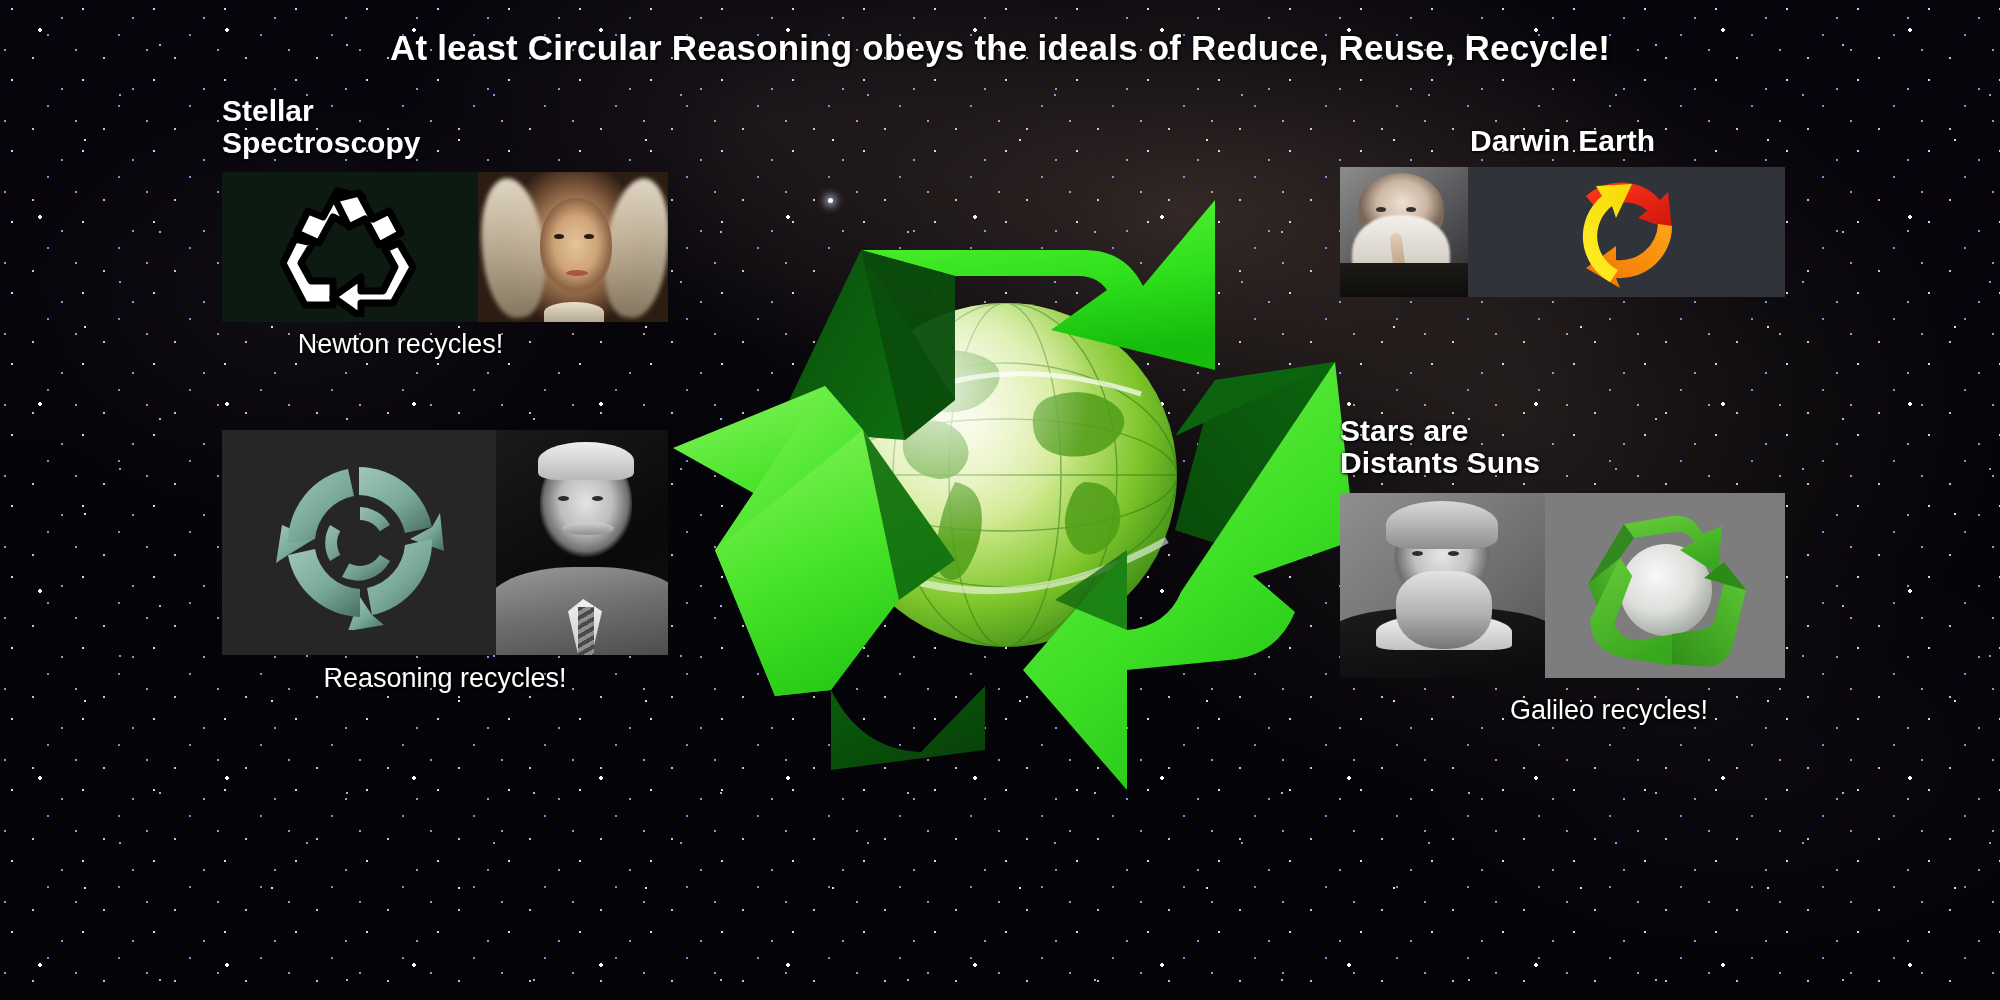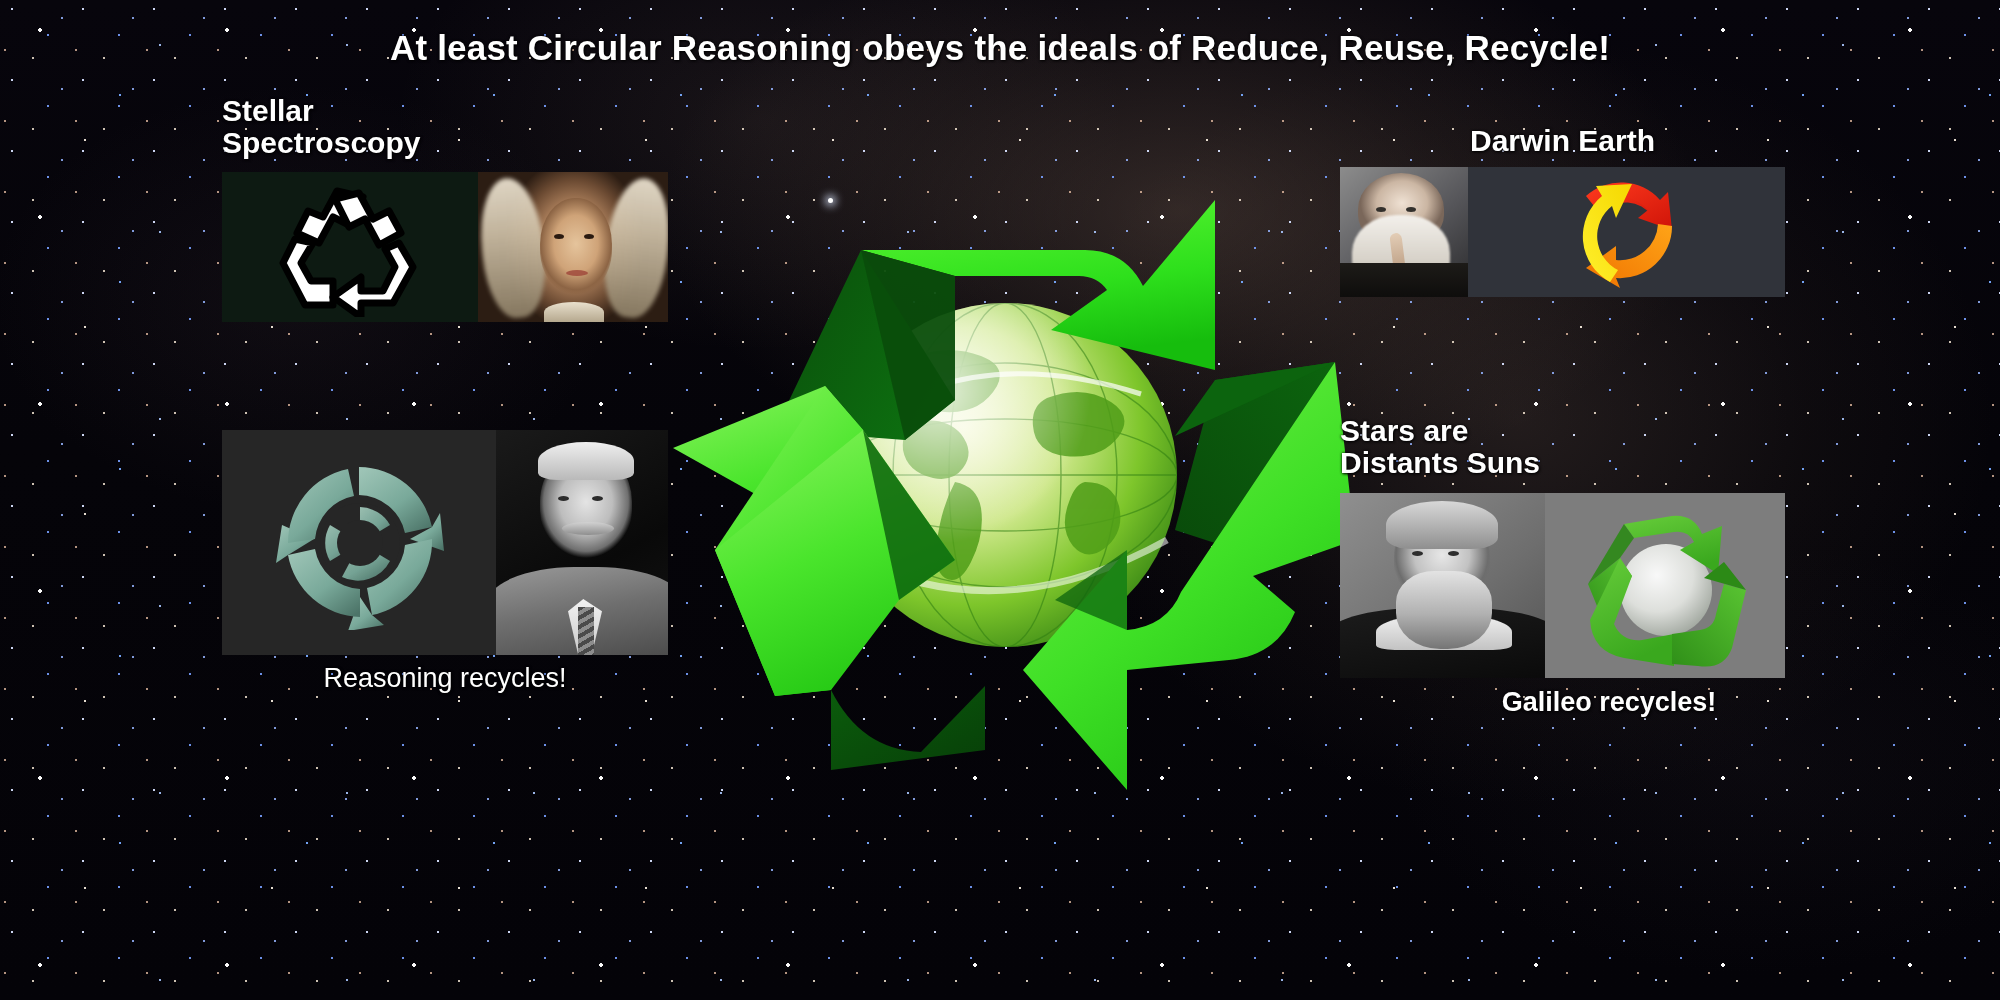--- a/index.html
+++ b/index.html
@@ -124,21 +124,21 @@
   
   #b3 { left: 222px; top: 418px; width: 446px; }
   #b3 .block-heading { text-align: center; }
   #b3 .panel { width: 446px; height: 225px; margin-top: 12px; background: #262626; }
   #b3 .caption { text-align: center; margin-top: 8px; }
 
   
   #b4 { left: 1340px; top: 415px; width: 538px; }
   #b4 .block-heading { text-align: left; }
   #b4 .panel { width: 445px; height: 185px; margin-top: 13px; background: #7d7d7d; }
-  #b4 .caption { text-align: center; margin-top: 9px; font-weight: bold; }
+  #b4 .caption { text-align: center; margin-top: 17px; }
 
   
   .half { position: relative; height: 100%; overflow: hidden; }
 
   
   .portrait-newton {
     width: 190px;
     background:
       radial-gradient(ellipse 70px 85px at 96px 72px, #d8b48c 0%, #b0835e 45%, #6b4a32 75%, #2c1d13 100%),
       linear-gradient(160deg, #3a2a1c 0%, #1b120c 100%);
@@ -428,20 +428,21 @@
       <div class="half portrait-newton">
         <div class="pn-hair-l"></div>
         <div class="pn-hair-r"></div>
         <div class="pn-face"></div>
         <div class="pn-eye l"></div>
         <div class="pn-eye r"></div>
         <div class="pn-lip"></div>
         <div class="pn-collar"></div>
       </div>
     </div>
+    <div class="caption">Newton recycles!</div>
   </div>
 
   <div class="block" id="b2">
     <div class="block-heading">Darwin Earth</div>
     <div class="panel">
       <div class="half portrait-darwin">
         <div class="pd-head"></div>
         <div class="pd-beard"></div>
         <div class="pd-eye l"></div>
         <div class="pd-eye r"></div>

